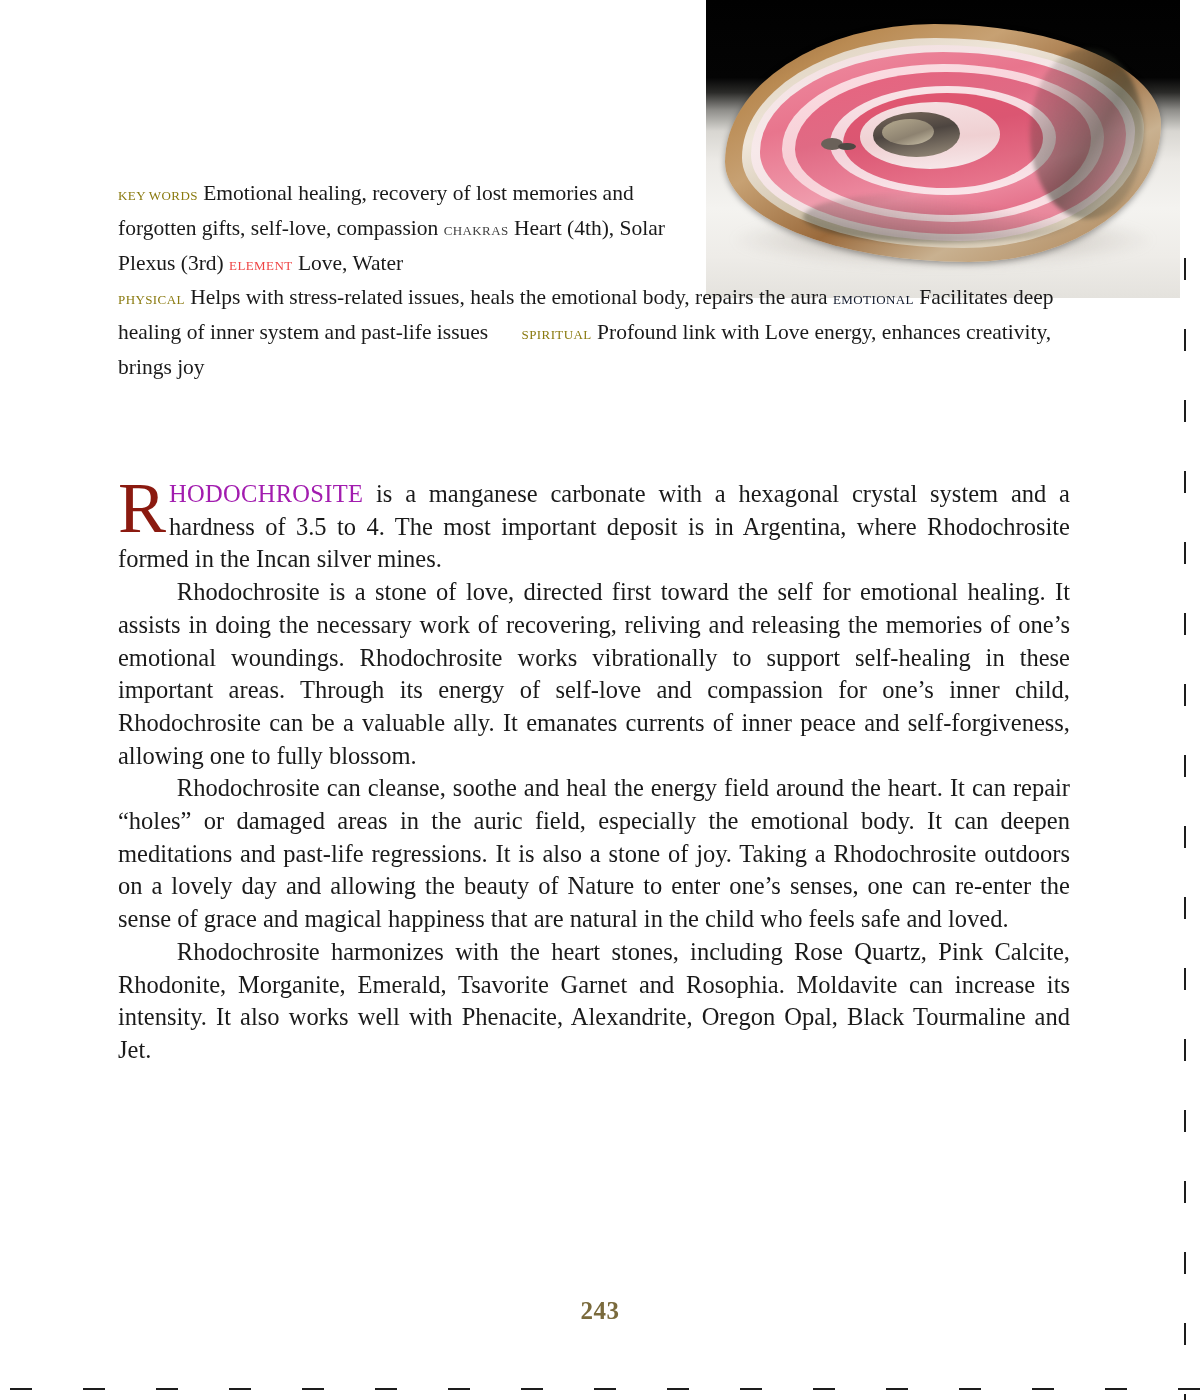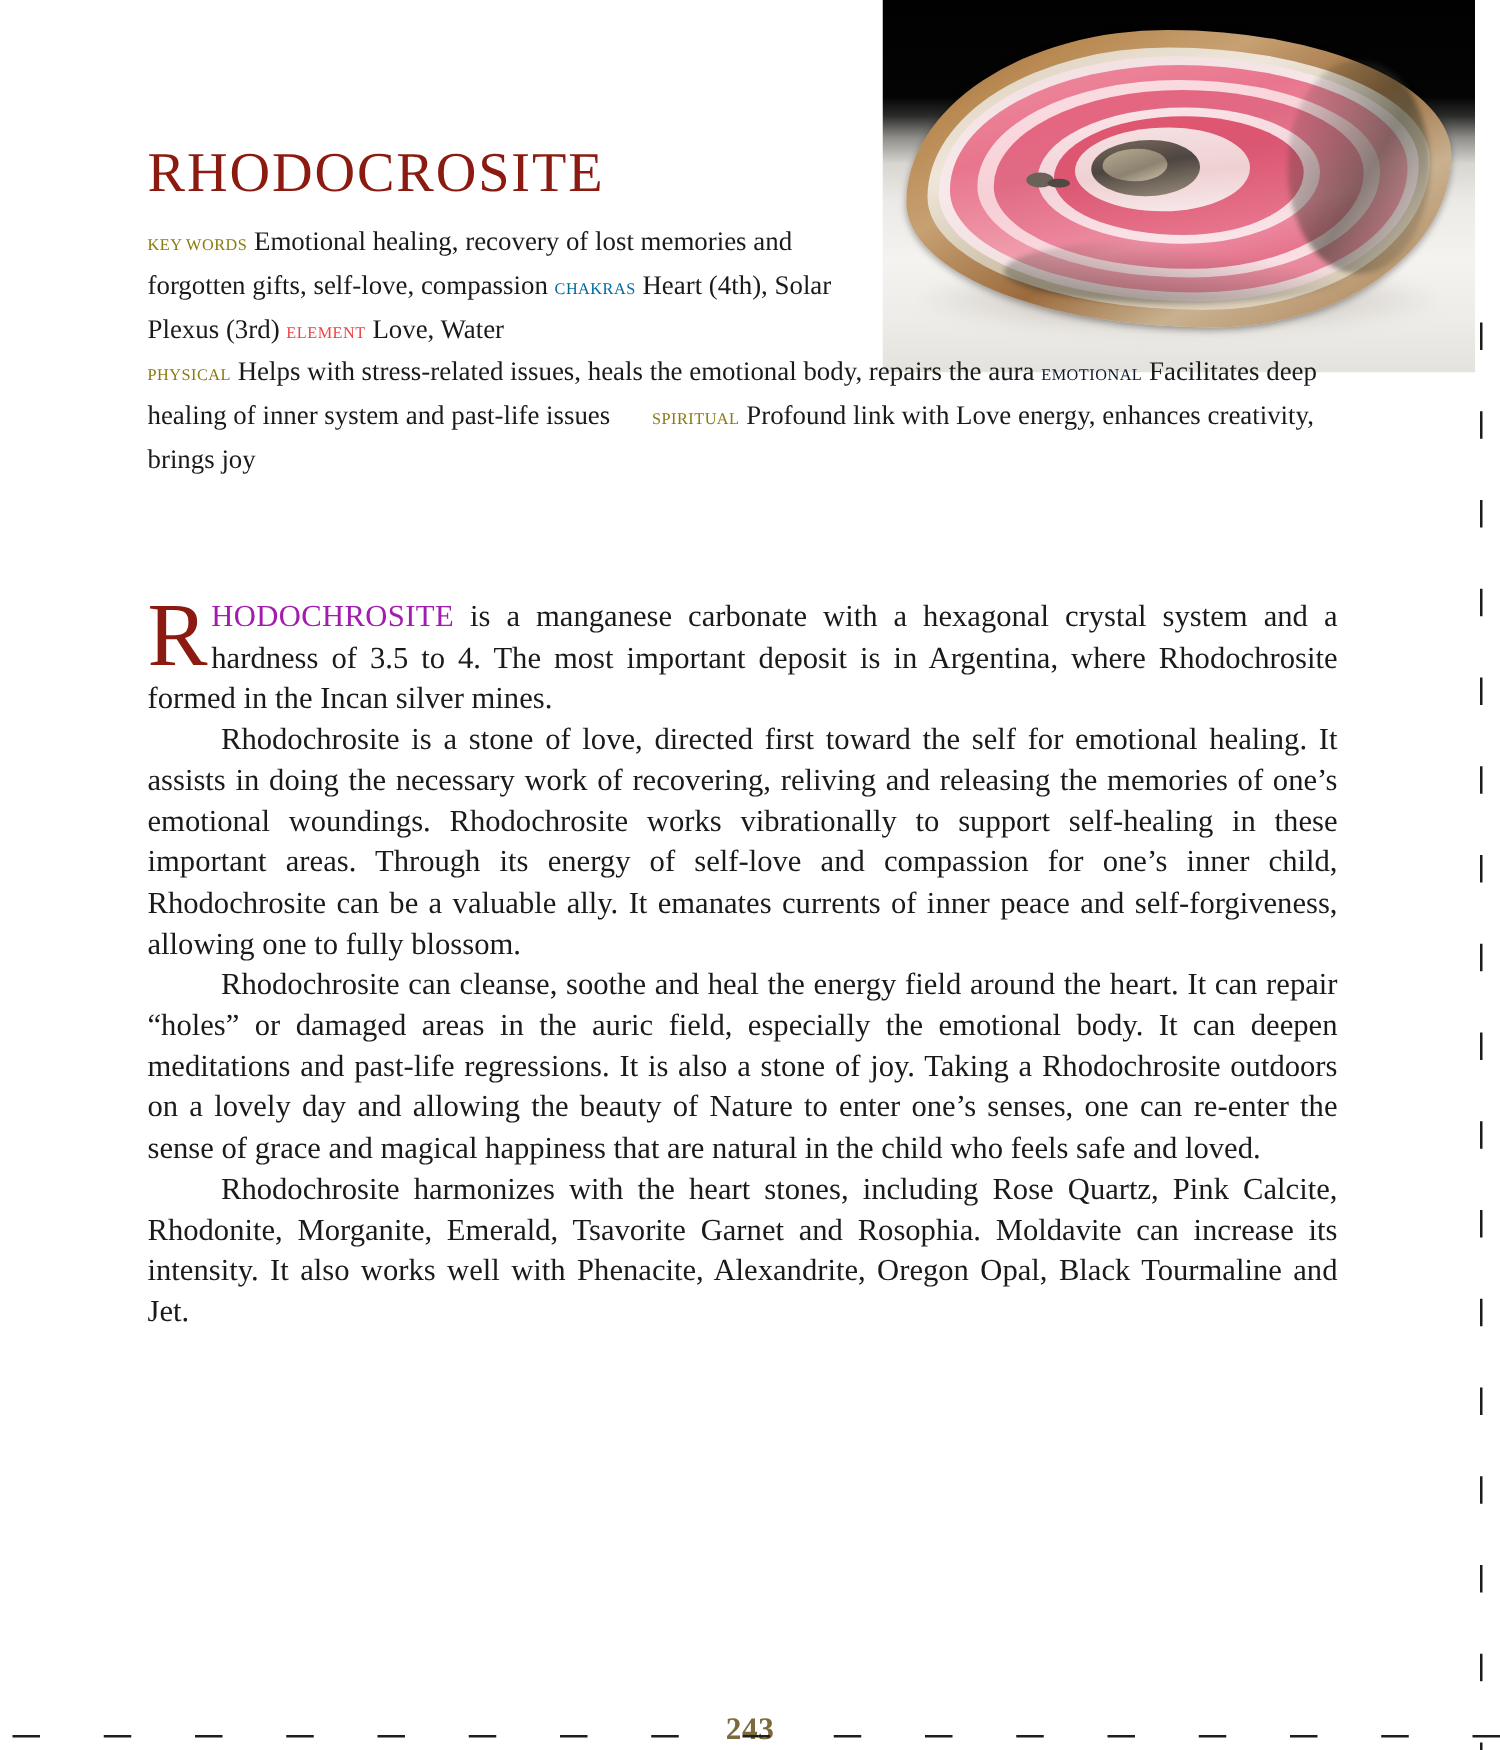--- a/index.html
+++ b/index.html
@@ -166,21 +166,21 @@
     font-weight: 400;
   }
   .smallcaps-lead {
     font-variant: small-caps;
     letter-spacing: .3px;
   }
 
   .folio {
     position: absolute;
     left: 0;
-    top: 1370px;
+    top: 1297px;
     width: 1200px;
     text-align: center;
     font-size: 25px;
     font-weight: bold;
     letter-spacing: .5px;
   }
 
   
   .edge-right { position:absolute; right:0px; top:0; width:16px; height:1400px; }
   .edge-right i {
@@ -213,27 +213,26 @@
       <div class="band b8"></div>
       <div class="band b9"></div>
       <div class="band b10"></div>
       <div class="band dot-a"></div>
       <div class="band dot-b"></div>
       <div class="rim-dark"></div>
       <div class="rim-bottom"></div>
     </div>
   </div>
 
-  <h1 class="title" style="color: rgb(139, 26, 16);">RHODOCROSITE</h1>
 
   <div class="keywords-block">
     <div class="kw-narrow">
       <span class="lbl" style="color: rgb(138, 122, 15);">KEY WORDS</span>
       <span>Emotional healing, recovery of lost memories and forgotten gifts, self-love, compassion</span>
-      <span class="lbl" style="color: #0369a1;">CHAKRAS</span>
+      <span class="lbl" style="color: #404040;">CHAKRAS</span>
       <span>Heart (4th), Solar Plexus (3rd)</span>
       <span class="lbl" style="color: #ef4444;">ELEMENT</span>
       <span>Love, Water</span>
     </div>
     <div class="kw-wide">
       <span class="lbl" style="color: rgb(138, 122, 15); margin-top: 24px;">PHYSICAL</span>
       <span>Helps with stress-related issues, heals the emotional body, repairs the aura</span>
       <span class="lbl" style="color: #0f172a;">EMOTIONAL</span>
       <span>Facilitates deep healing of inner system and past-life issues</span>
       <span class="lbl" style="color: rgb(138, 122, 15); margin-left: 28px;">SPIRITUAL</span>

